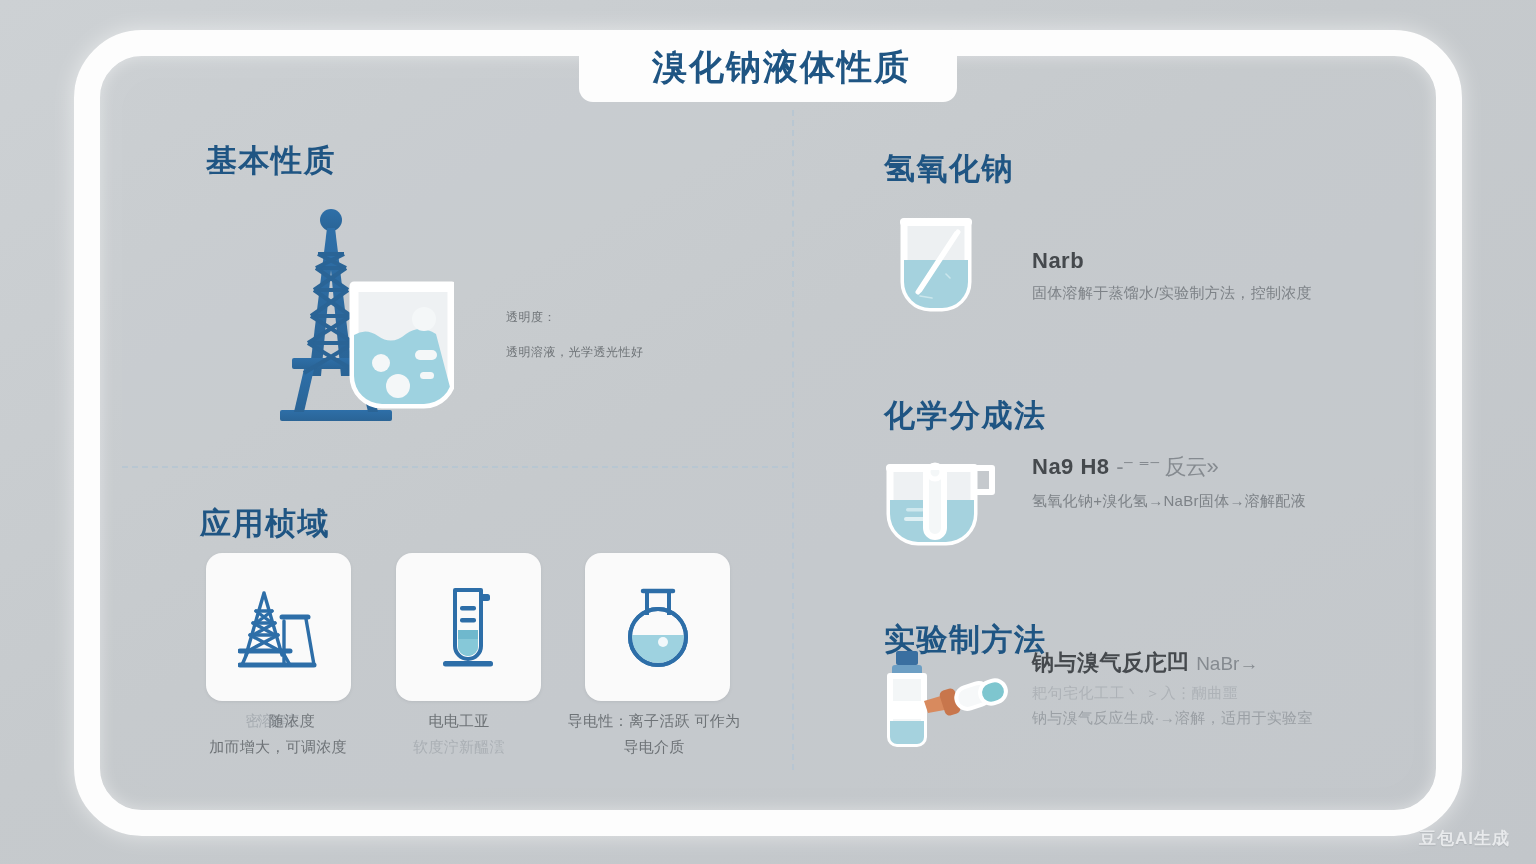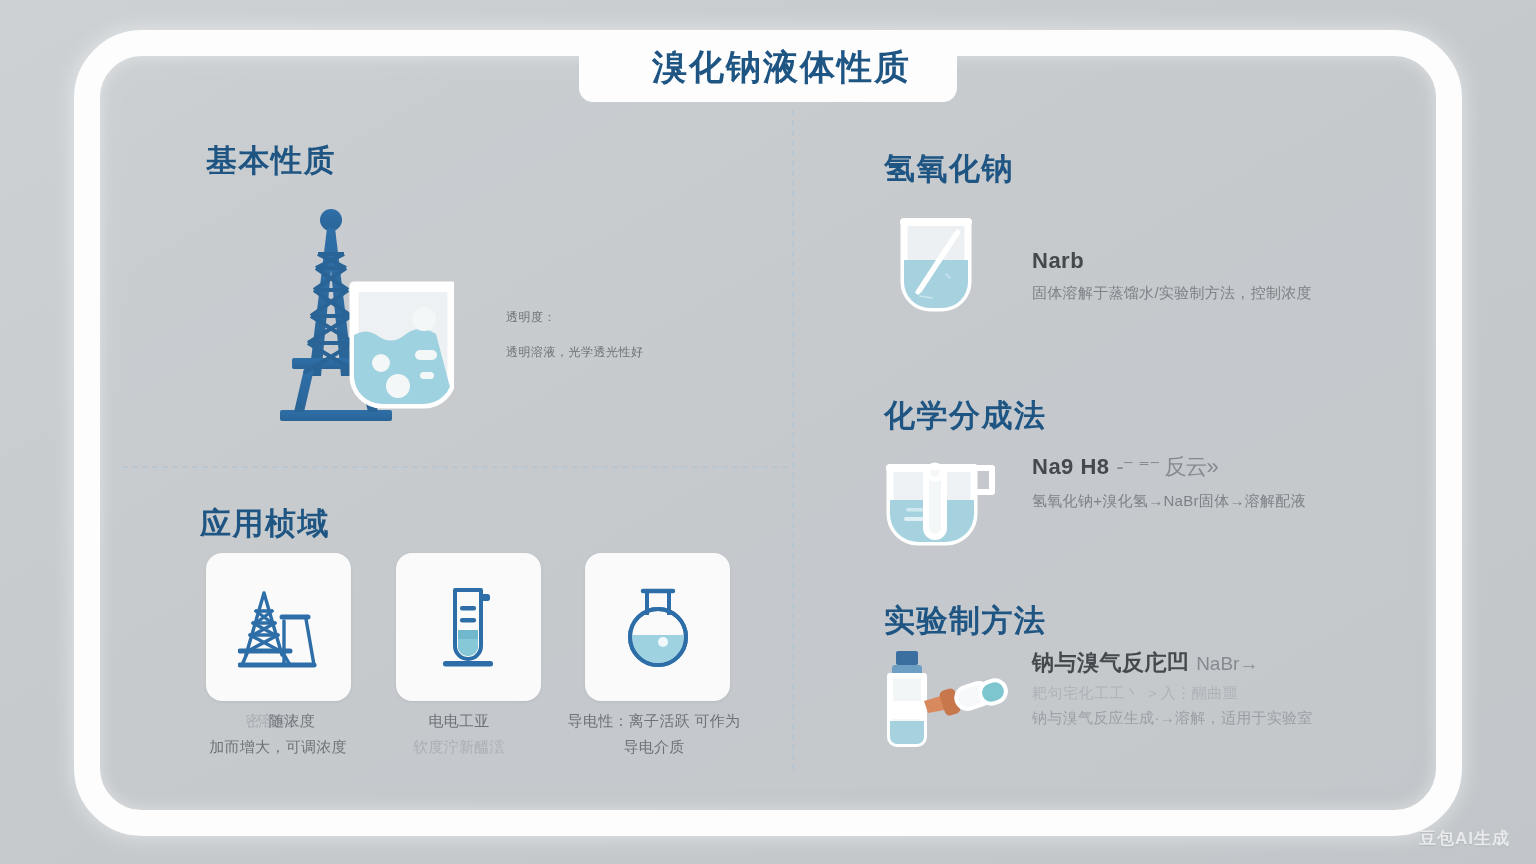--- a/index.html
+++ b/index.html
@@ -411,21 +411,21 @@
   </div>
 
   <div class="method-text" style="left:1032px; top:452px;">
     <div class="method-title">
       <span>Na9 H8</span>
       <span class="garble-inline">-⁻ ⁼⁻ 反云»</span>
     </div>
     <div class="method-sub">氢氧化钠+溴化氢→NaBr固体→溶解配液</div>
   </div>
 
-  <div class="sec-head" style="left:884px; top:600px;">实验制方法</div>
+  <div class="sec-head" style="left:884px; top:619px;">实验制方法</div>
 
   <div class="method-icon" style="left:872px; top:645px; width:140px; height:105px;">
     <svg viewBox="0 0 140 105" width="140" height="105">
 
       <rect x="24" y="6" width="22" height="14" rx="2" fill="#3a6fa0"></rect>
       <rect x="20" y="20" width="30" height="11" rx="3" fill="#6d9fc4"></rect>
       <path d="M18,31 L52,31 L52,92 a7,7 0 0 1 -7,7 L25,99 a7,7 0 0 1 -7,-7 Z" fill="#f3f6f7" stroke="#ffffff" stroke-width="6" stroke-linejoin="round"></path>
       <clipPath id="bottleClip">
         <path d="M18,31 L52,31 L52,92 a7,7 0 0 1 -7,7 L25,99 a7,7 0 0 1 -7,-7 Z"></path>
       </clipPath>

